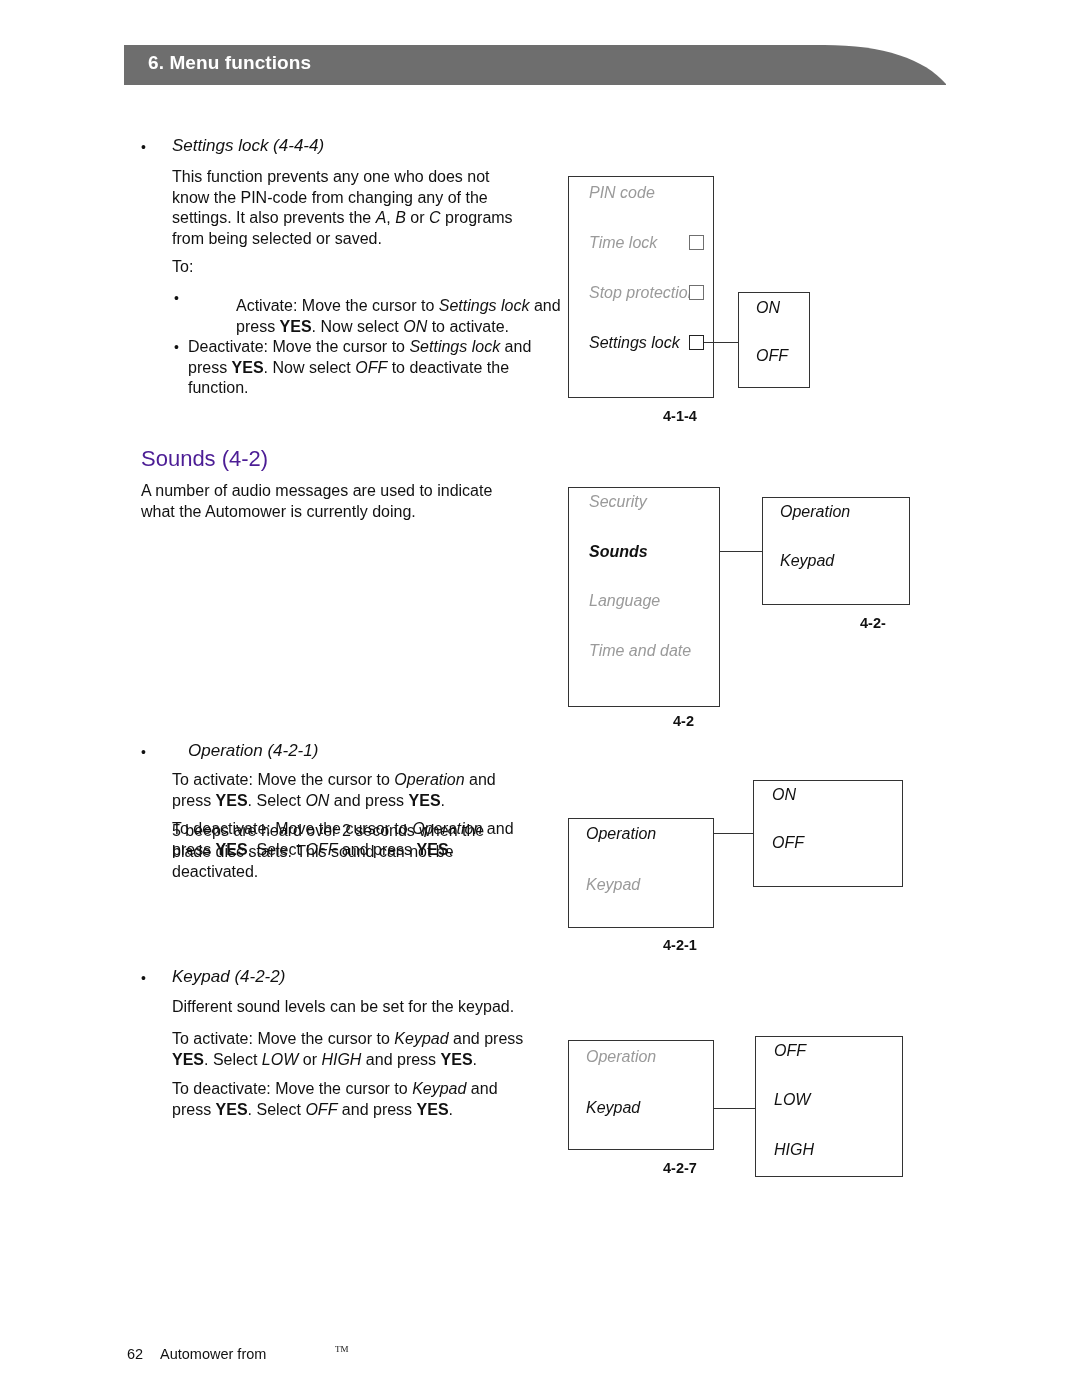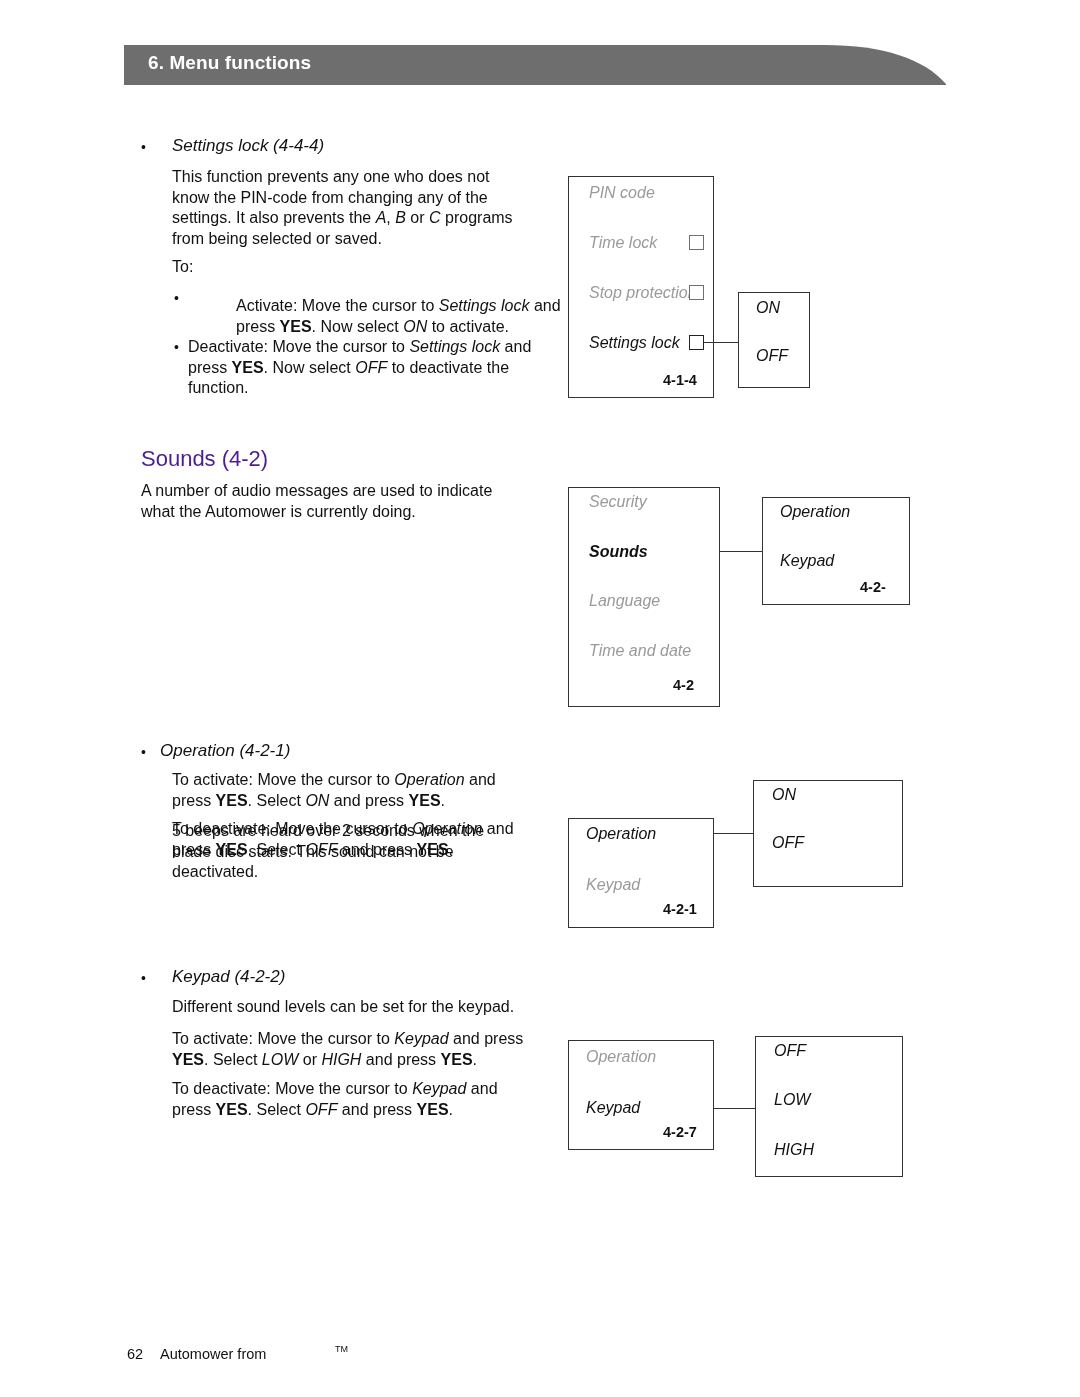--- a/index.html
+++ b/index.html
@@ -74,20 +74,21 @@
     margin-left: 8px;
   }
   .dlabel.dim { color: #9a9a9a; }
   .dlabel.strong { font-weight: bold; }
   .dcode {
     position: absolute;
     font-size: 14.5px;
     font-weight: bold;
     color: #111;
     white-space: nowrap;
+    margin-top: 36px;
   }
   .cbox {
     position: absolute;
     width: 15px; height: 15px;
     border: 1.6px solid #6f6f6f;
     background: #fff;
   }
   .cbox.dark { border-color: #222; }
   .conn {
     position: absolute;
@@ -157,21 +158,21 @@
 <div class="dlabel dim" style="left:581px; top:642px;">Time and date</div>
 <div class="dcode" style="left:673px; top:677px;">4-2</div>
 
 <div class="conn" style="left:720px; top:551px; width:43px;"></div>
 <div class="dbox" style="left:762px; top:497px; width:148px; height:108px;"></div>
 <div class="dlabel" style="left:772px; top:503px;">Operation</div>
 <div class="dlabel" style="left:772px; top:552px;">Keypad</div>
 <div class="dcode" style="left:860px; top:579px;">4-2-</div>
 
 <div class="bullet-dot" style="left:141px; top:742px;">•</div>
-<div class="item-head" style="left:160px; top:741px;">Operation (4-2-1)</div>
+<div class="item-head" style="left:188px; top:741px;">Operation (4-2-1)</div>
 
 <div class="txt" style="left:172px; top:770px; width:360px;">To activate: Move the cursor to <i>Operation</i> and press <b>YES</b>. Select <i>ON</i> and press <b>YES</b>.</div>
 
 <div class="txt" style="left:172px; top:819px; width:368px;">To deactivate: Move the cursor to <i>Operation</i> and press <b>YES</b>. Select <i>OFF</i> and press <b>YES</b>.</div>
 
 <div class="txt" style="left:172px; top:821px; width:350px;">5 beeps are heard over 2 seconds when the blade disc starts. This sound can not be deactivated.</div>
 
 <div class="dbox" style="left:568px; top:818px; width:146px; height:110px;"></div>
 <div class="dlabel" style="left:578px; top:825px;">Operation</div>
 <div class="dlabel dim" style="left:578px; top:876px;">Keypad</div>
@@ -198,14 +199,14 @@
 
 <div class="conn" style="left:714px; top:1108px; width:42px;"></div>
 <div class="dbox" style="left:755px; top:1036px; width:148px; height:141px;"></div>
 <div class="dlabel" style="left:766px; top:1042px;">OFF</div>
 <div class="dlabel" style="left:766px; top:1091px;">LOW</div>
 <div class="dlabel" style="left:766px; top:1141px;">HIGH</div>
 
 <div id="footer">
   <div class="ftxt" style="left:119px; top:6px;">62</div>
   <div class="ftxt" style="left:152px; top:6px;">Automower from</div>
-  <div class="ftm" style="left:327px; top:4px;">TM</div>
+  <div class="ftm" style="left:327px; top:4px;font-family:Liberation Serif, serif;">TM</div>
 </div>
 
 </body></html>

